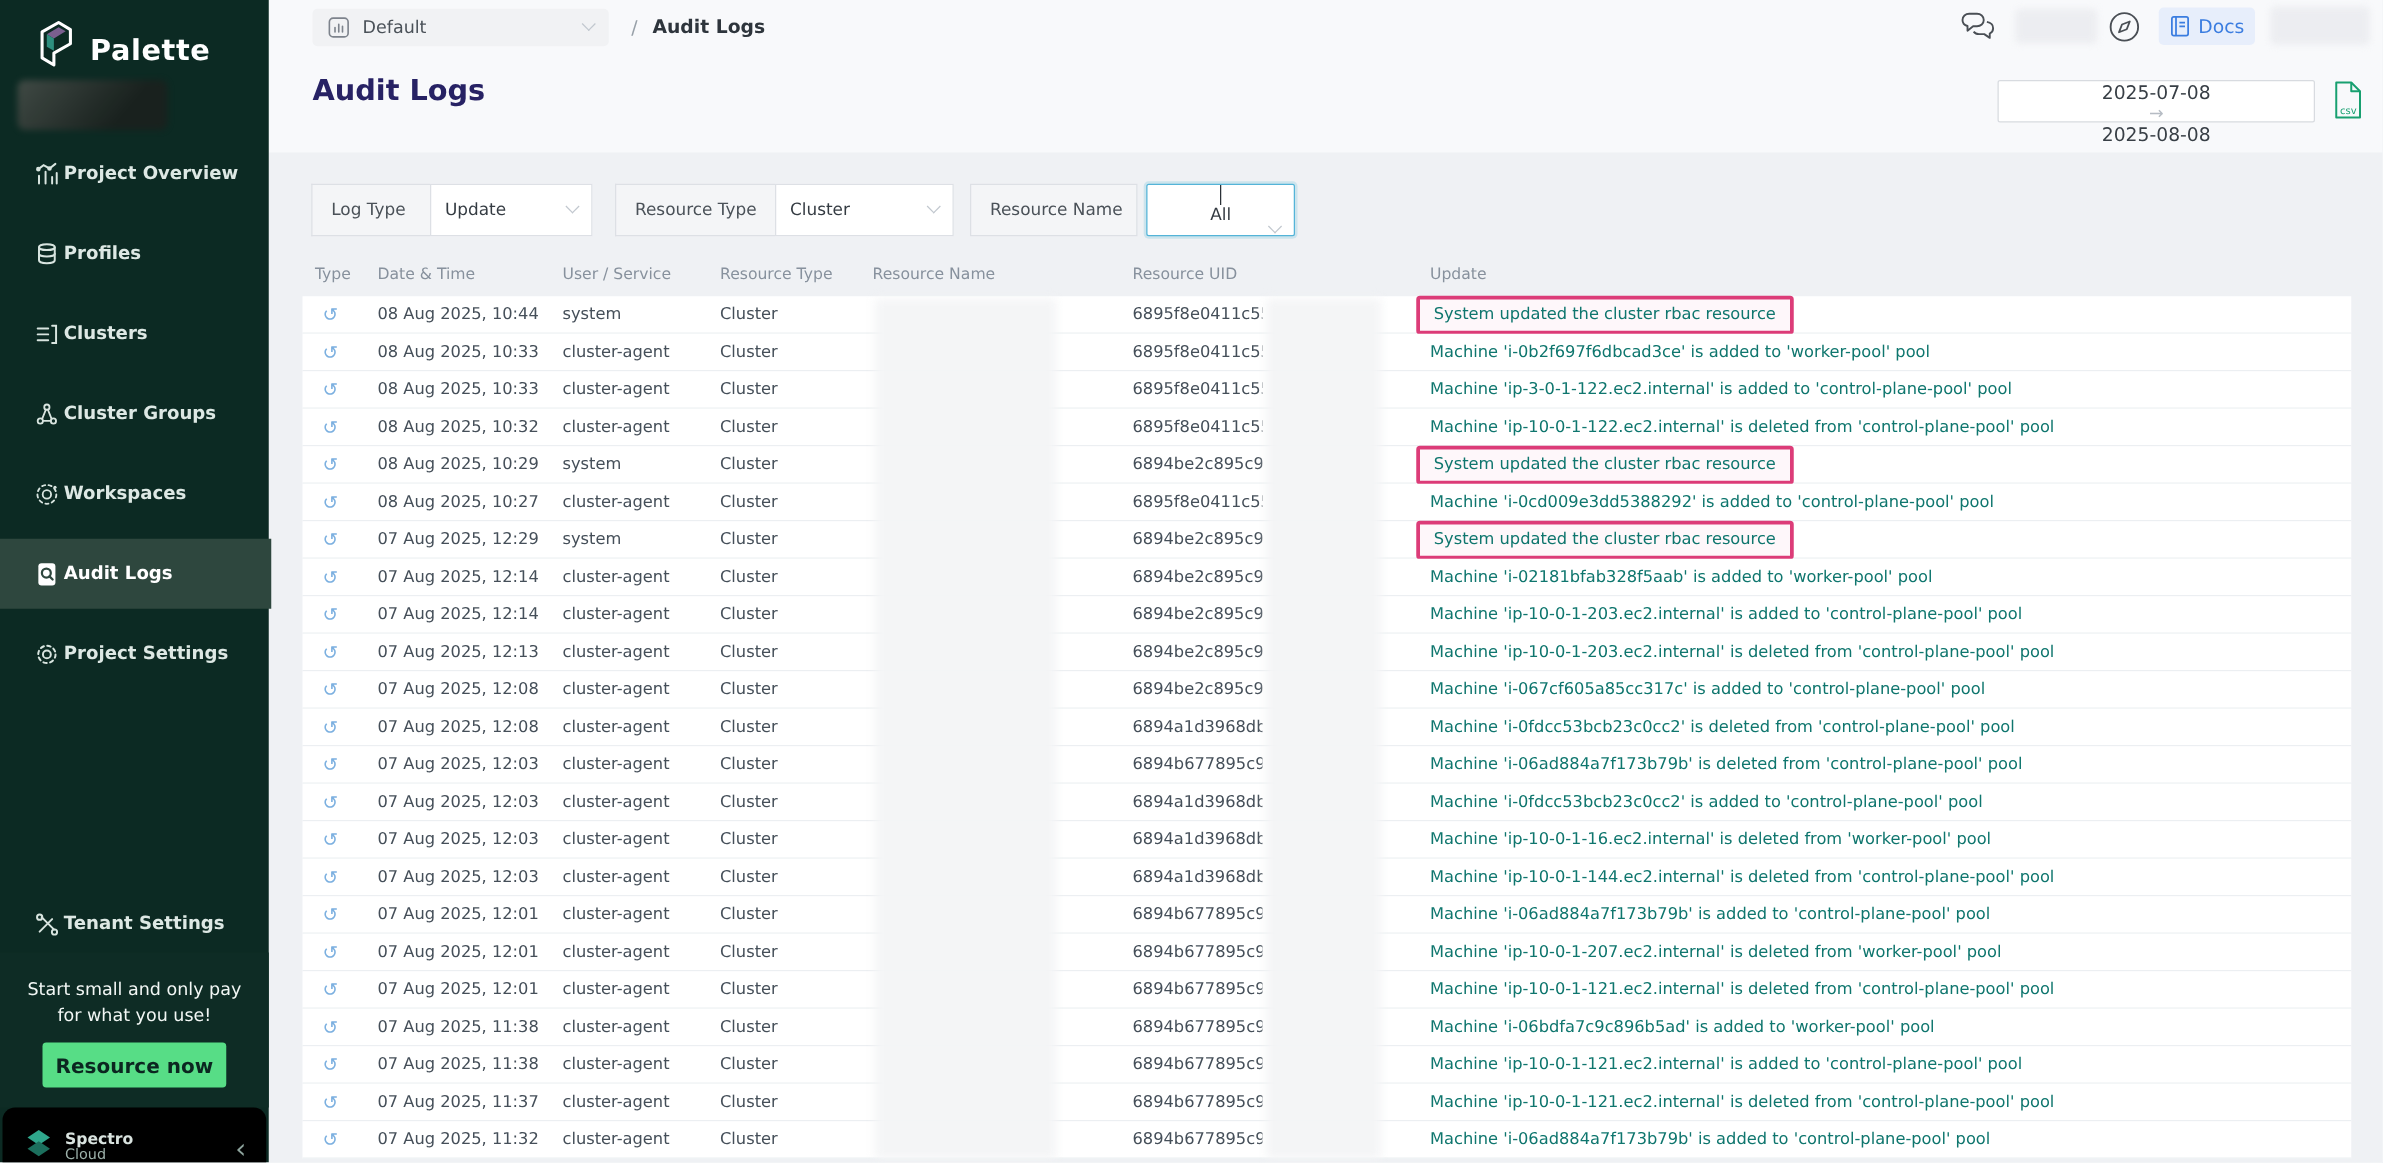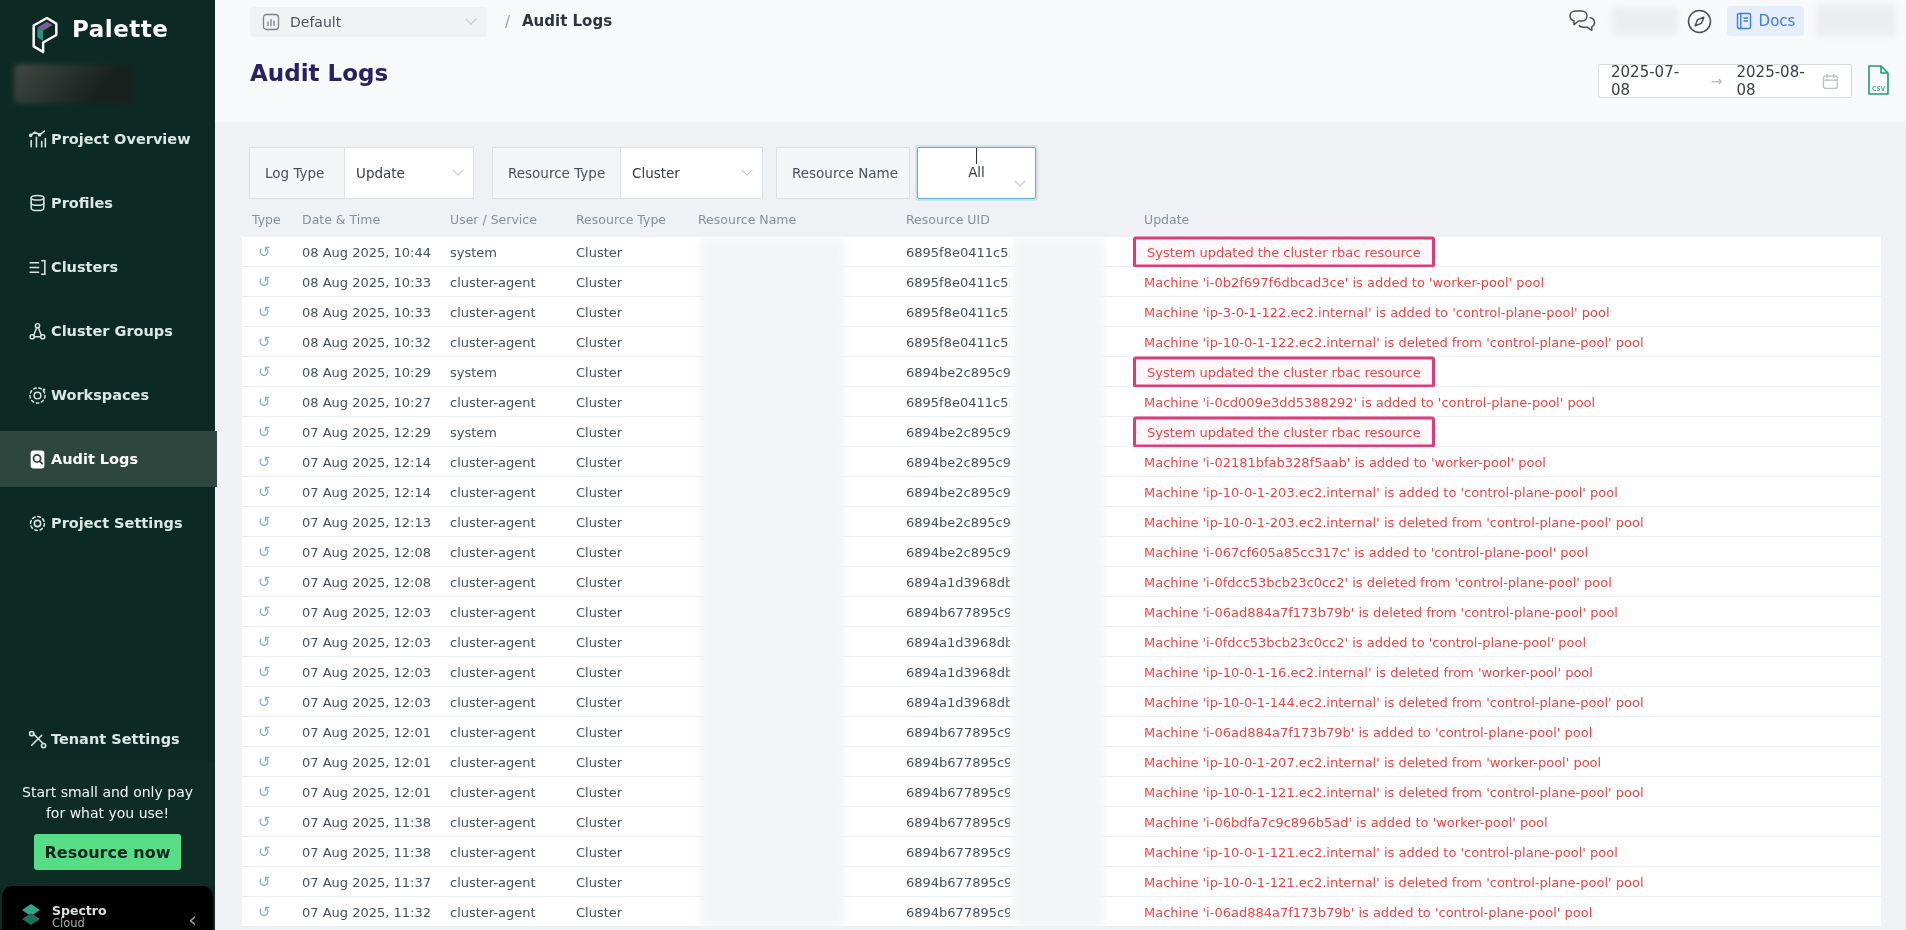--- a/index.html
+++ b/index.html
@@ -6,21 +6,21 @@
   html,body { margin:0; padding:0; }
   body {
     width:1906px; height:930px; position:relative; overflow:hidden;
     font-family:"DejaVu Sans","Liberation Sans",sans-serif;
     background:#f7f8fa; color:#3c444d;
   }
   svg { display:block; }
 
   
   .sidebar { position:absolute; left:0; top:0; width:215px; height:930px; background:#0c2a23; z-index:20; }
-  .logo-row { position:absolute; top:16px; left:28px; display:flex; align-items:flex-start; gap:10px; }
+  .logo-row { position:absolute; top:16px; left:28px; display:flex; align-items:flex-end; gap:10px; }
   .brand-name { font-size:23px; font-weight:bold; color:#ffffff; letter-spacing:0.5px; }
   .blur-block-dark { position:absolute; left:14px; top:64px; width:120px; height:40px; border-radius:6px;
     background:linear-gradient(130deg,#434c47,#1a211e 70%); filter:blur(2.5px); opacity:.95; }
   .nav-item { position:absolute; left:0; width:217px; height:56px; display:flex; align-items:center; gap:3px;
     padding-left:27px; color:#dde8e4; font-size:14.5px; font-weight:700; cursor:pointer; }
   .nav-item.active { background:#2e473e; color:#ffffff; }
   .nav-icon { width:21px; height:21px; flex:0 0 21px; }
   .promo-section { position:absolute; left:0; top:762px; width:215px; height:124px; background:#0e2c25; }
   .promo-text { position:absolute; top:20px; left:0; width:215px; text-align:center; color:#f2f7f5;
     font-size:14px; line-height:21px; font-weight:500; }
@@ -47,29 +47,29 @@
   .top-icon { position:absolute; top:8px; cursor:pointer; }
   .blur-block-light { position:absolute; background:#e9eaee; border-radius:4px; filter:blur(3px); opacity:.75; }
   .docs-btn { position:absolute; left:1727px; top:6px; width:77px; height:30px; background:#e7eefb;
     border:none; border-radius:4px; display:flex; align-items:center; justify-content:center; gap:7px;
     color:#3b7de0; font-size:15px; font-weight:400; cursor:pointer; font-family:inherit; }
 
   
   .page-title { position:absolute; left:250px; top:60px; font-size:23px; font-weight:bold; color:#272264; }
   .date-box { position:absolute; left:1598px; top:64px; width:254px; height:34px; background:#ffffff;
     border:1px solid #d8dbe0; border-radius:2px; display:flex; align-items:center; padding:0 12px;
-    font-size:15px; color:#383f46; cursor:text; }
+    font-size:15px; color:#383f46; cursor:text;flex-direction:column; }
   .date-box .arrow { color:#b6bcc4; margin:0 14px; font-size:14px; }
   .date-box .cal { margin-left:auto; }
   .csv-btn { position:absolute; left:1864px; top:64px; width:30px; height:34px; cursor:pointer; }
 
   
   .content-bg { position:absolute; left:215px; top:122px; width:1691px; height:808px; background:#eff1f4; }
 
-  .filter-group { position:absolute; top:147px; height:52px; display:flex; z-index:5; }
+  .filter-group { position:absolute; top:147px; height:42px; display:flex; z-index:5; }
   .f-label { background:#f4f5f7; border:1px solid #dde0e5; border-right:none; display:flex; align-items:center;
     padding:0 15px; font-size:13.5px; color:#4a5158; white-space:nowrap; }
   .f-value { background:#ffffff; border:1px solid #dde0e5; display:flex; align-items:center;
     padding:0 11px; font-size:13.5px; color:#343b42; cursor:pointer; white-space:nowrap; }
   .f-value .chev { margin-left:auto; }
   .fg3 .f-label { border-right:1px solid #dde0e5; }
   .f-value.focused { margin-left:7px; border:1px solid #54b4d8; border-radius:2px;
     box-shadow:0 0 0 2px rgba(84,180,216,.22);flex-direction:column; }
   .caret { display:inline-block; width:1px; height:16px; background:#2b3137; margin-right:1px; }
 
@@ -78,21 +78,21 @@
   .thead { position:relative; height:37px; }
   .th { position:absolute; top:50%; transform:translateY(-50%); font-size:12.5px; color:#87919d; white-space:nowrap; }
   .rows { position:relative; }
   .row { position:relative; height:30px; background:#ffffff; border-bottom:1px solid #eceff2; cursor:pointer; }
   .cell { position:absolute; top:50%; transform:translateY(-50%); font-size:13px; color:#454f59; white-space:nowrap; }
   .c-type   { left:16px; font-size:15px; color:#7cb0e0; }
   .c-dt     { left:60px; }
   .c-user   { left:208px; }
   .c-rt     { left:334px; }
   .c-uid    { left:664px; width:104px; overflow:hidden; }
-  .c-upd    { left:902px; color:#ef4444; font-size:13px; }
+  .c-upd    { left:902px; color:#0f766e; font-size:13px; }
   .c-upd .upd-text { display:inline-block; }
   .c-upd .upd-text.hl { border:3px solid #dc3c78; border-radius:3px; padding:5px 11px; margin-left:-11px;
     background:rgba(220,60,120,0.04); }
   .col-head-type { left:10px; }
   .col-head-dt { left:60px; }
   .col-head-user { left:208px; }
   .col-head-rt { left:334px; }
   .col-head-rname { left:456px; }
   .col-head-uid { left:664px; }
   .col-head-upd { left:902px; }

